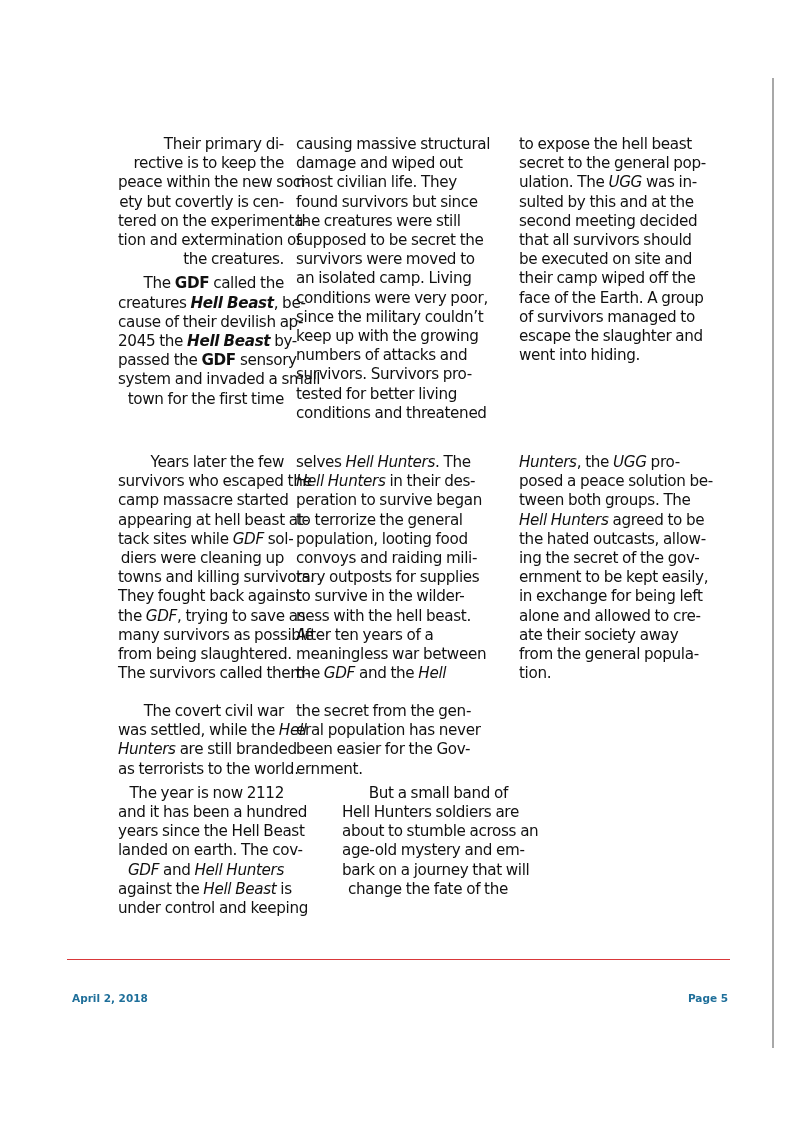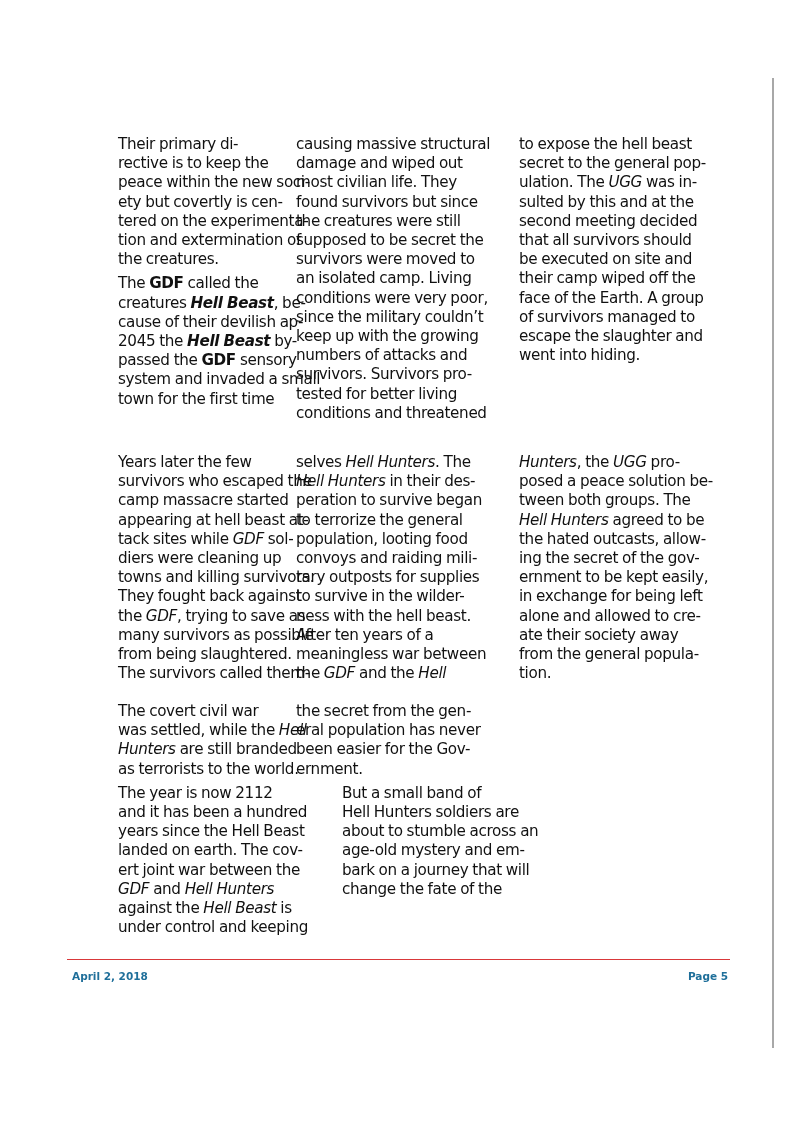--- a/index.html
+++ b/index.html
@@ -9,33 +9,33 @@
   }
   .side-rule {
     position: absolute; left: 772px; top: 78px; width: 2px; height: 970px; background: #a8a8a8;
   }
   .section { position: absolute; left: 72px; width: 660px; }
   .col {
     position: absolute; top: 0; font-size: 15.2px; line-height: 19.2px; letter-spacing: -0.35px;
     word-spacing: -0.5px;
   }
   .col p { margin: 0; }
-  .col p.ind { text-indent: 46px; }
+  .col p.ind { text-indent: 46px; text-align: right; }
   .col p.gap { margin-top: 5px; }
   .c1 { left: 0; width: 212px; }
   .c2 { left: 224px; width: 212px; }
   .c3 { left: 447px; width: 212px; }
   .line { display: block; white-space: nowrap; }
   b { font-weight: bold; }
   i { font-style: italic; margin-top: 20px; }
   .footer-rule {
     position: absolute; left: 67px; top: 959px; width: 663px; height: 1px; background: #d9383a;
   }
   .footer-text {
-    position: absolute; top: 970px; font-size: 10.5px; font-weight: bold; color: #1f6f9a;
+    position: absolute; top: 992px; font-size: 10.5px; font-weight: bold; color: #1f6f9a;
   }
   .footer-left { left: 72px; }
   .footer-right { right: 72px; }
 </style>
 </head>
 <body>
 
 <div class="side-rule"></div>
 
 <div class="section" style="top:135px;height:300px;">
@@ -153,21 +153,20 @@
         <span class="line">The covert civil war</span>
         <span class="line">was settled, while the <i>Hell</i></span>
         <span class="line"><i>Hunters</i> are still branded</span>
         <span class="line">as terrorists to the world.</span>
       </p>
       <p class="ind gap">
         <span class="line">The year is now 2112</span>
         <span class="line">and it has been a hundred</span>
         <span class="line">years since the Hell Beast</span>
         <span class="line">landed on earth. The cov-</span>
-        <span class="line">ert joint war between the</span>
         <span class="line"><i>GDF</i> and <i>Hell Hunters</i></span>
         <span class="line">against the <i>Hell Beast</i> is</span>
         <span class="line">under control and keeping</span>
       </p>
     </div>
   <div class="col c2">
       <p>
         <span class="line">the secret from the gen-</span>
         <span class="line">eral population has never</span>
         <span class="line">been easier for the Gov-</span>

